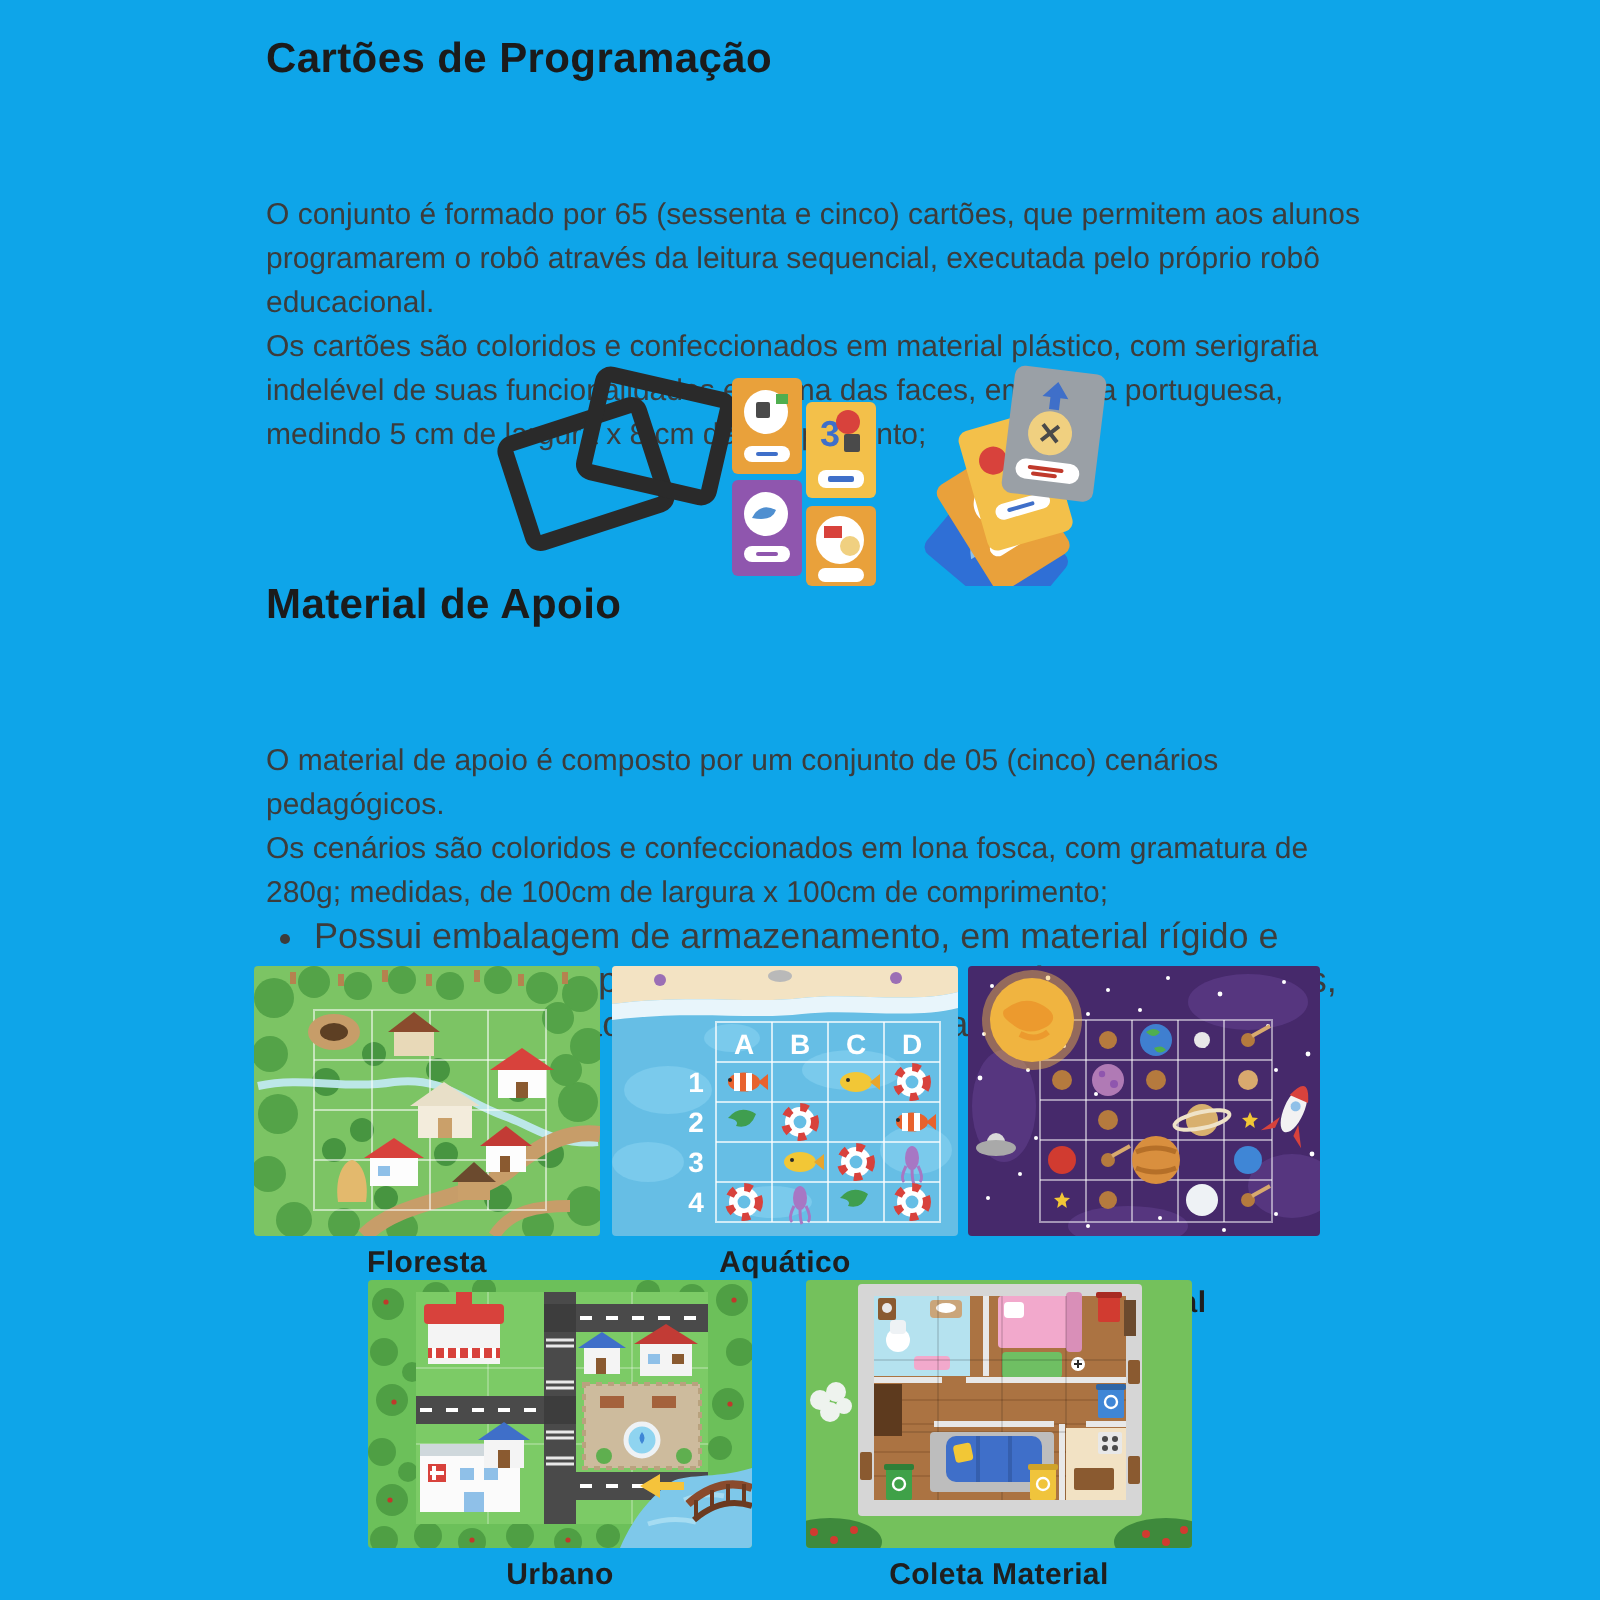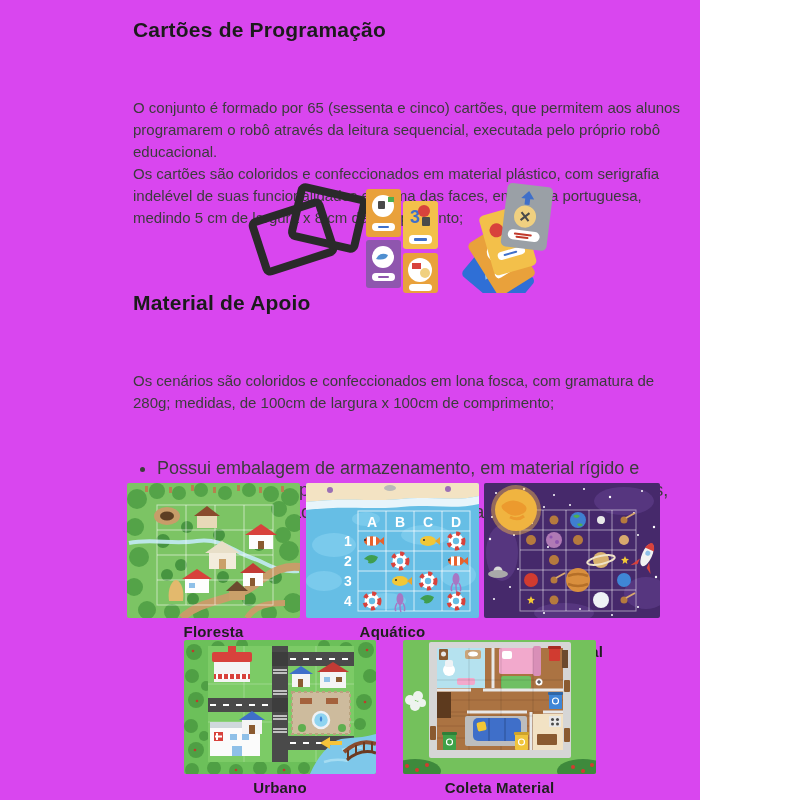--- a/index.html
+++ b/index.html
@@ -1,18 +1,18 @@
 <!DOCTYPE html>
 <html><head>
 <meta charset="utf-8">
 <style>
   * { margin:0; padding:0; box-sizing:border-box; }
   html,body { background:#ffffff; }
   body { font-family:"Liberation Sans", sans-serif; }
-  .page { position:relative; width:700px; height:800px; background:#d946ef; overflow:hidden;padding-left:19px; }
+  .page { position:relative; width:800px; height:800px; background:#0ea5e9; overflow:hidden;padding-left:19px; }
 
   .sec-title { position:absolute; left:133px; font-size:21px; font-weight:700; color:#1b1b1b; letter-spacing:.2px; }
   .t1 { top:18px; }
   .t2 { top:291px; }
 
   .body-block { position:absolute; left:133px; width:552px; font-size:15px; line-height:22px; color:#3c3c3c;margin-top:48px; }
   .b1 { top:49px; }
   .b2 { top:322px; }
   .body-block p { margin:0; }
 
@@ -107,20 +107,21 @@
             <rect x="274" y="57" width="18" height="2" rx="1" fill="#c0392b"></rect>
             <rect x="276" y="60" width="13" height="2" rx="1" fill="#c0392b"></rect>
           </g>
       </g>
     </svg>
   </div>
 
   <h1 class="sec-title t2">Material de Apoio</h1>
 
   <div class="body-block b2">
+    <p>O material de apoio é composto por um conjunto de 05 (cinco) cenários pedagógicos.</p>
     <p>Os cenários são coloridos e confeccionados em lona fosca, com gramatura de 280g; medidas, de 100cm de largura x 100cm de comprimento;</p>
   </div>
 
   <div class="bullet-block">
     <ul>
       <li>Possui embalagem de armazenamento, em material rígido e resistente, que suporta o tamanho dos 5 cenários de atividades, com a identificação visual dos cenários armazenados nele.</li>
     </ul>
   </div>
 
   <figure class="f-floresta">

